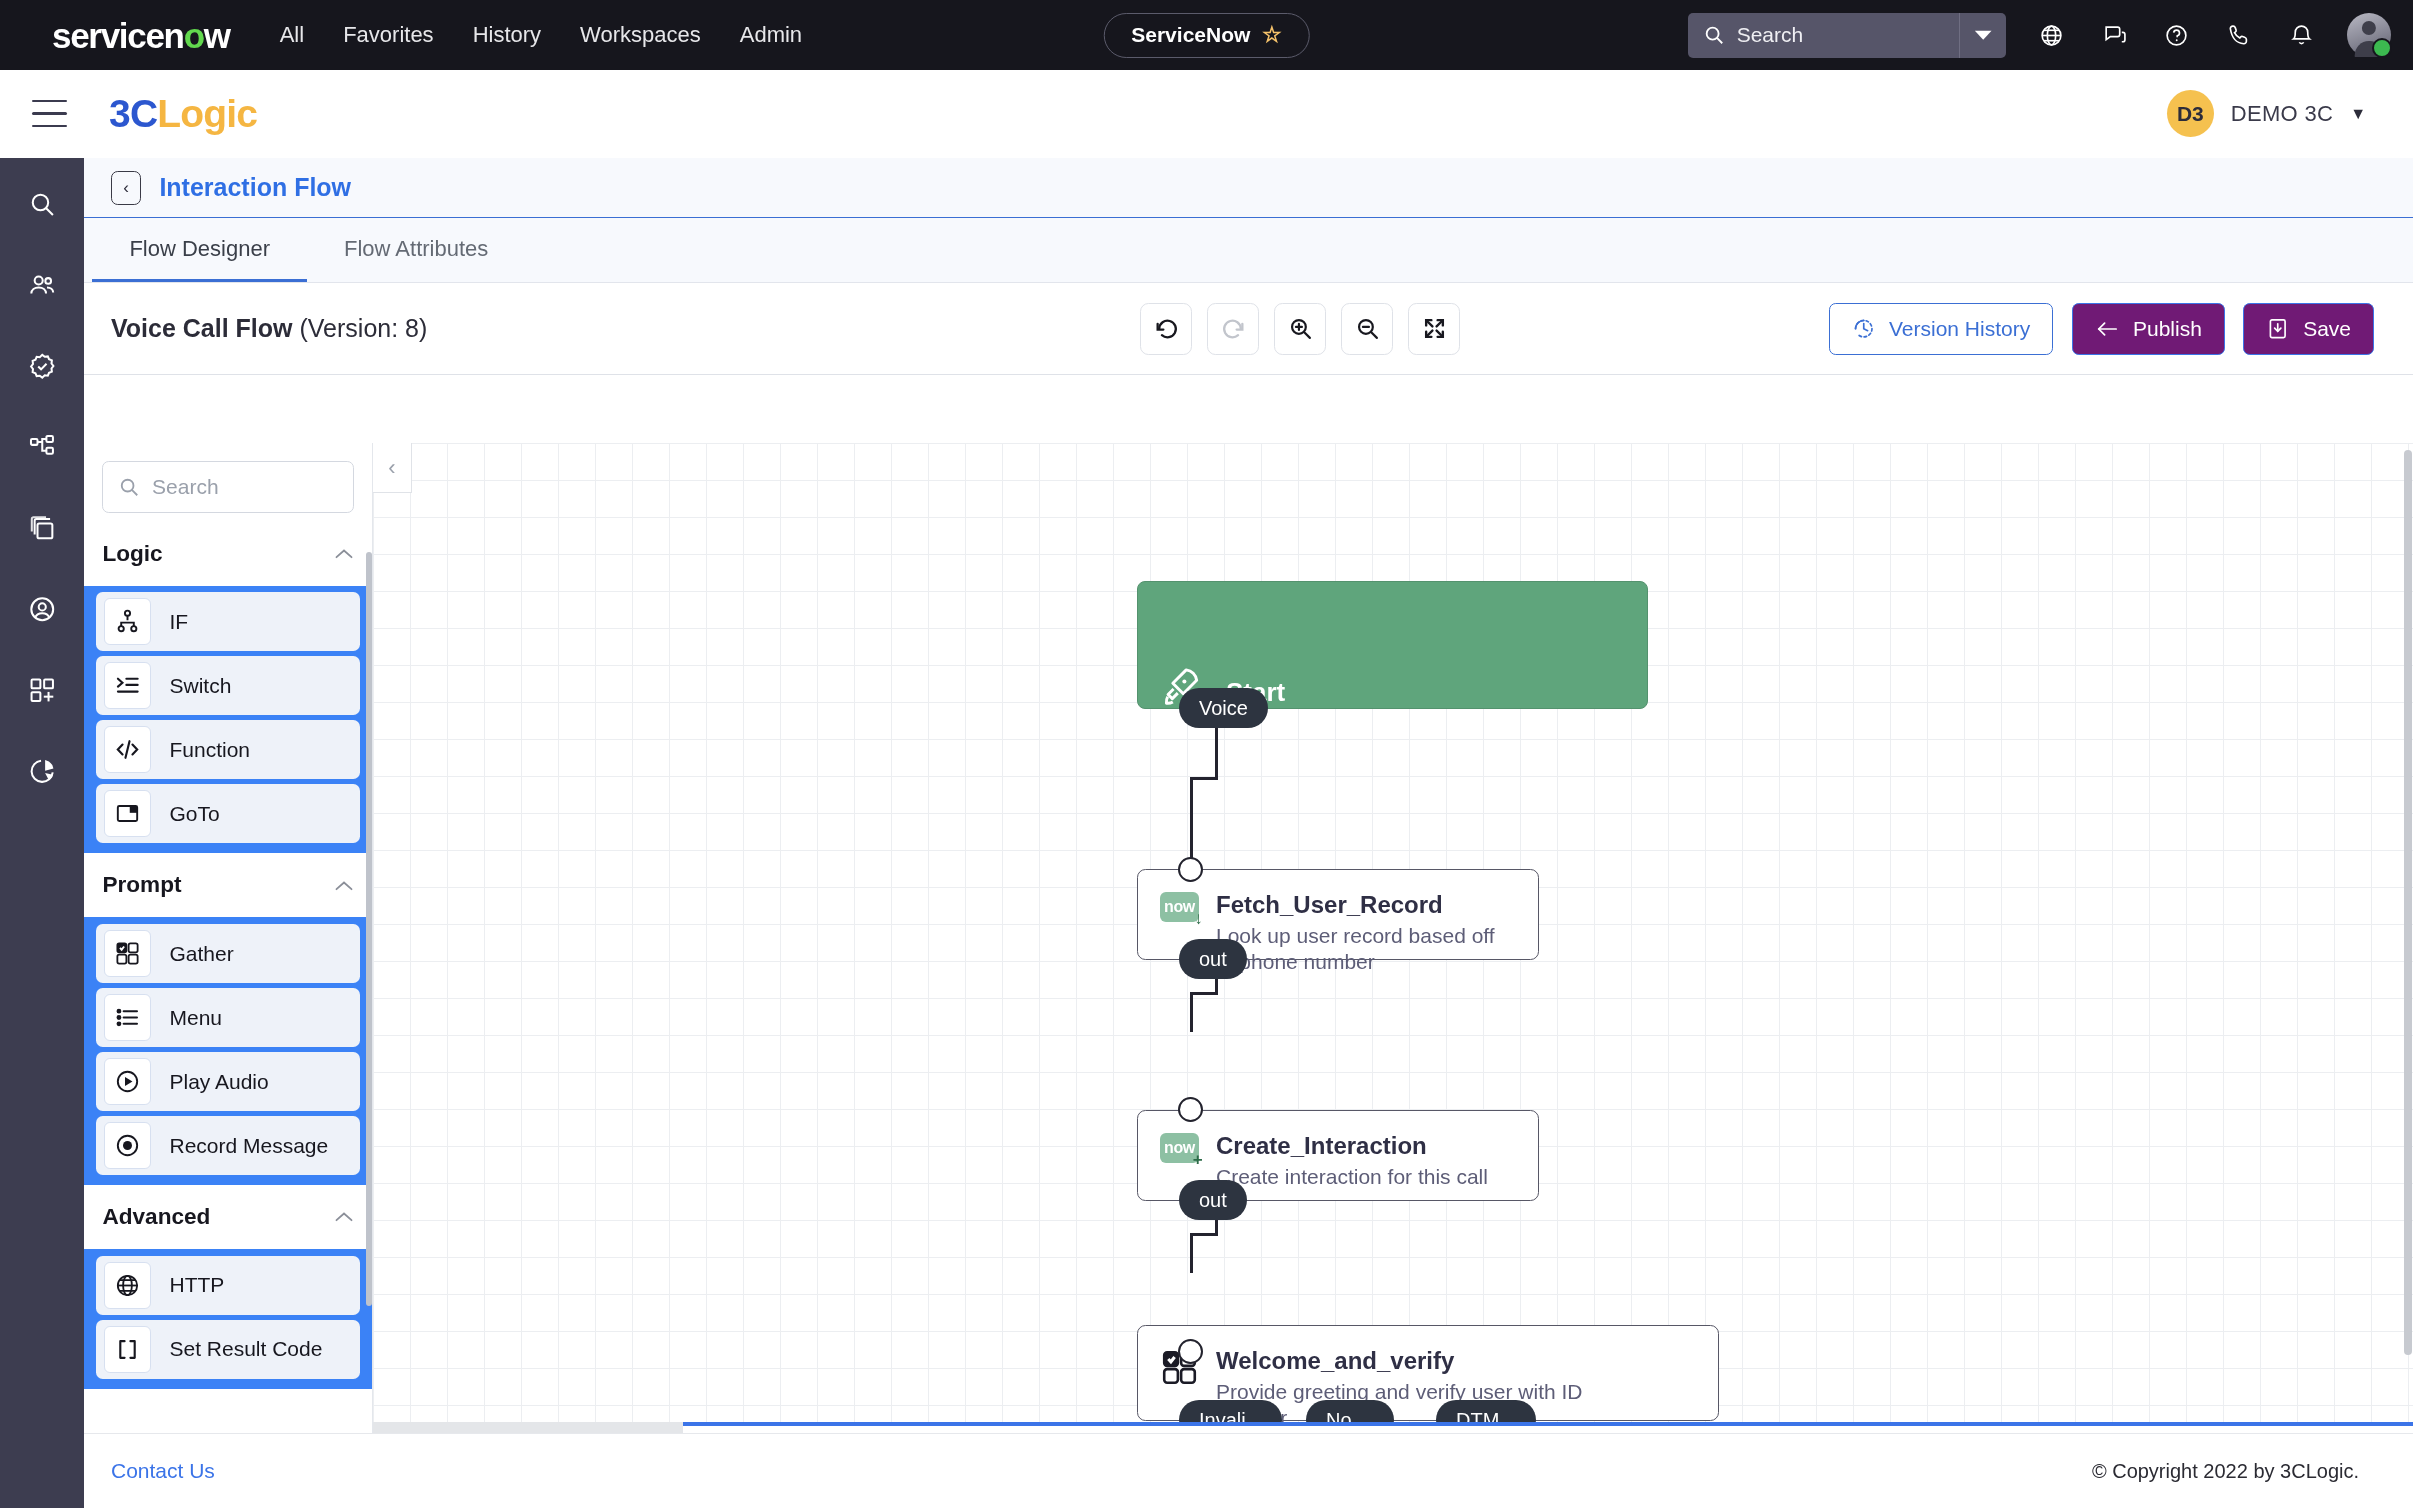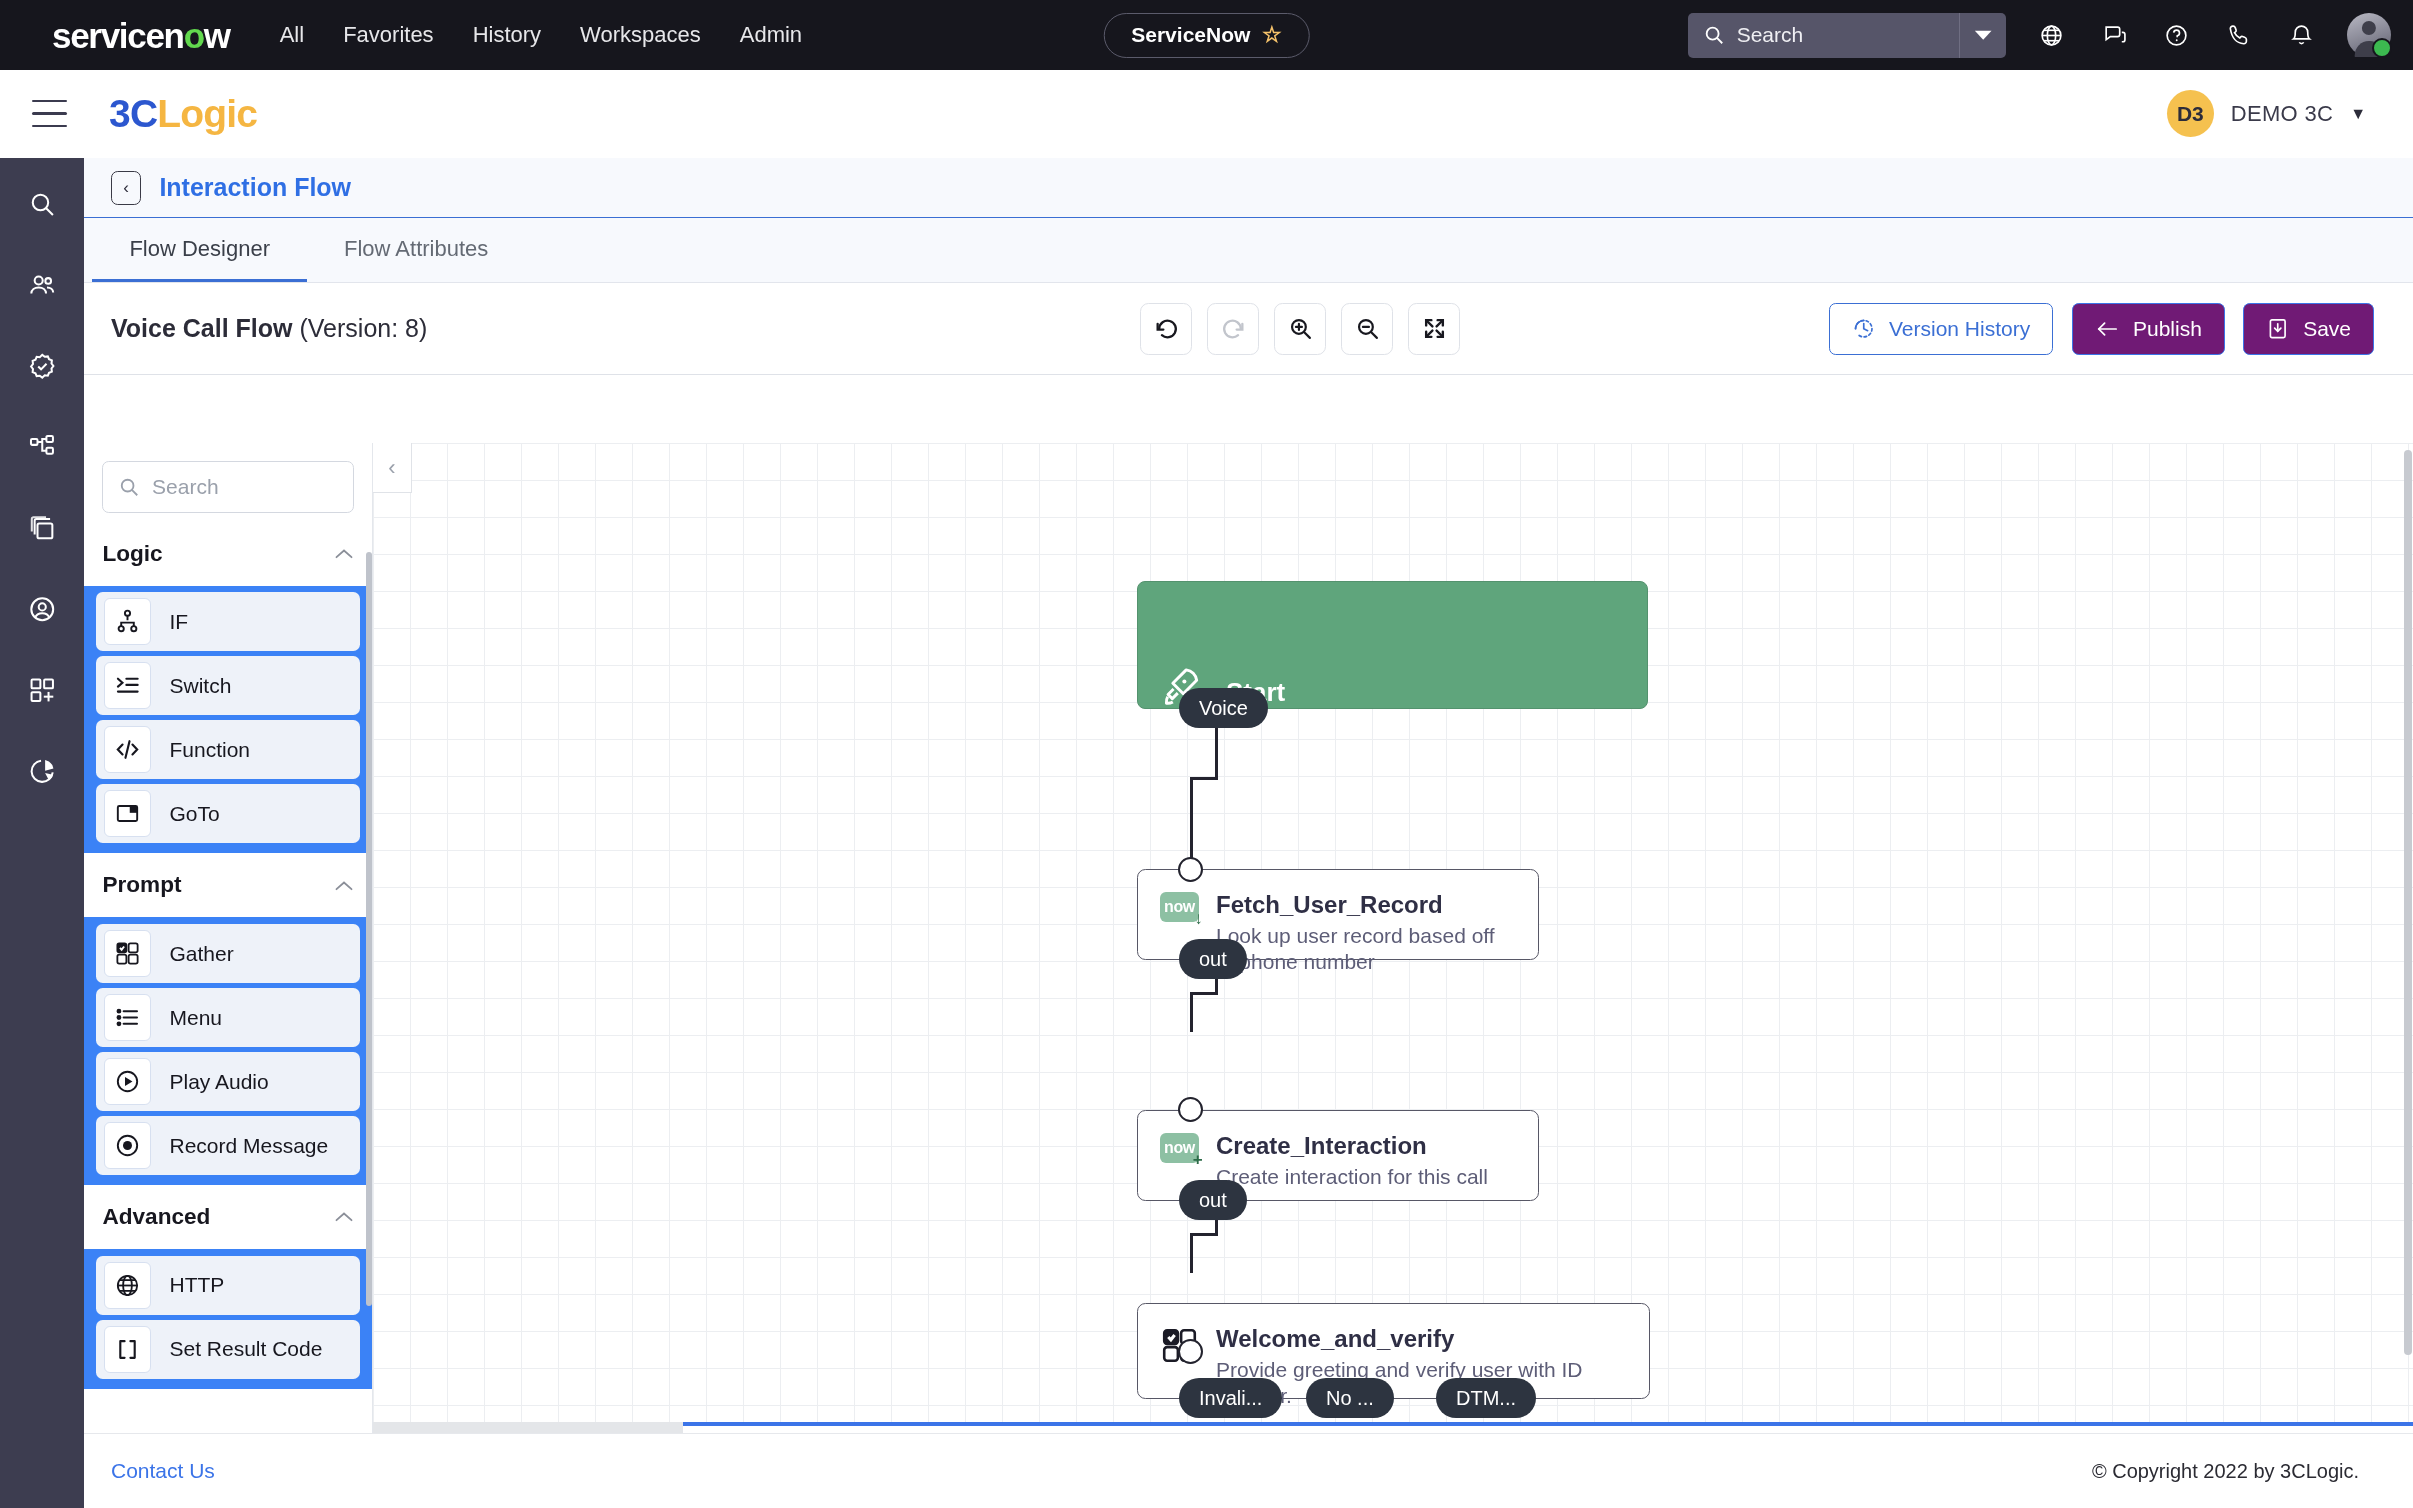--- a/index.html
+++ b/index.html
@@ -780,21 +780,21 @@
         <div class="node-body">
           <span class="now-badge">now<span class="sub">+</span></span>
           <div>
             <div class="node-title">Create_Interaction</div>
             <div class="node-desc">Create interaction for this call</div>
           </div>
         </div>
         <div class="port" style="left:41px; bottom:-20px;">out</div>
       </div>
 
-      <div class="node" style="left:764px; top:860px; width:513px; height:96px;">
+      <div class="node" style="left:764px; top:882px; width:582px; height:96px;">
         <div class="node-body">
           <span class="gather-ico">
             <svg width="39" height="39" viewBox="0 0 24 24" fill="none" stroke="#1b1b26" stroke-width="1.6">
                 <rect x="2.6" y="2.6" width="8.4" height="8.4" rx="1.8" fill="#1b1b26"></rect>
                 <polyline points="5.1,6.8 6.7,8.5 9,5.5" stroke="#fff" stroke-width="1.9" fill="none"></polyline>
                 <rect x="13" y="2.6" width="8.4" height="8.4" rx="1.8"></rect>
                 <rect x="2.6" y="13" width="8.4" height="8.4" rx="1.8"></rect>
                 <rect x="13" y="13" width="8.4" height="8.4" rx="1.8"></rect>
               </svg>
           </span>

